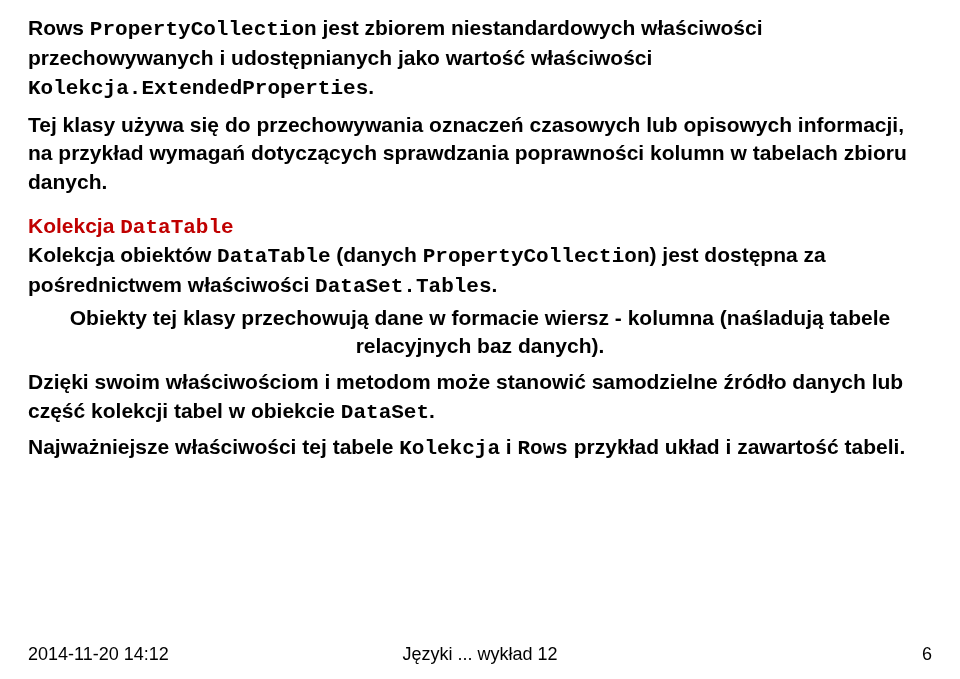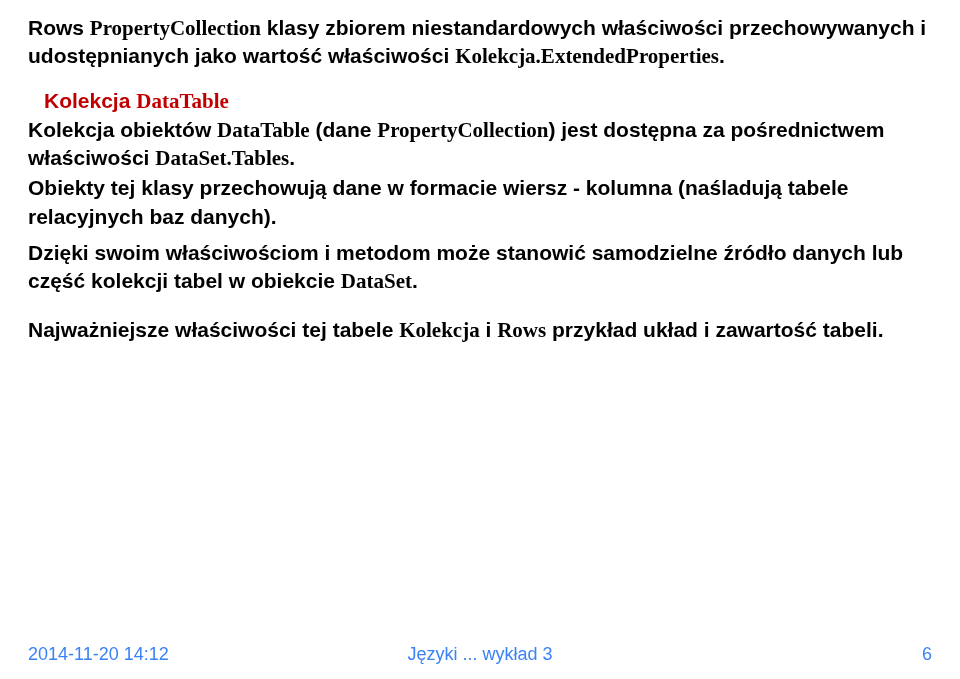--- a/index.html
+++ b/index.html
@@ -18,77 +18,78 @@
     width: 960px;
   }
   .para {
     font-size: 21px;
     line-height: 1.35;
     color: #000;
     font-weight: bold;
     margin: 0 0 8px 0;
   }
   .mono {
-    font-family: Liberation Serif, serif;
+    font-family: Liberation Mono, monospace;
     font-weight: bold;
   }
   .heading {
     font-size: 21px;
     font-weight: bold;
     color: #c00000;
-    margin: 18px 0 2px 16px;
+    margin: 18px 0 2px 0;
   }
   .heading .mono {
     color: #c00000;
   }
   .footer {
     position: absolute;
     left: 0;
     right: 0;
     bottom: 14px;
     padding: 0 28px;
     display: flex;
     justify-content: space-between;
     align-items: baseline;
     font-size: 18px;
-    color: #3b82f6;
+    color: #000000;
   }
   .footer-center {
     position: absolute;
     left: 50%;
     transform: translateX(-50%);
   }
 </style>
 </head>
 <body>
 
 <div class="page">
 
   <p class="para">
-    <span>Rows </span><span class="mono">PropertyCollection</span><span> klasy zbiorem niestandardowych właściwości przechowywanych i udostępnianych jako wartość właściwości </span><span class="mono">Kolekcja.ExtendedProperties</span><span>.</span>
+    <span>Rows </span><span class="mono">PropertyCollection</span><span> jest zbiorem niestandardowych właściwości przechowywanych i udostępnianych jako wartość właściwości </span><span class="mono">Kolekcja.ExtendedProperties</span><span>.</span>
   </p>
 
+  <p class="para">Tej klasy używa się do przechowywania oznaczeń czasowych lub opisowych informacji, na przykład wymagań dotyczących sprawdzania poprawności kolumn w tabelach zbioru danych.</p>
 
   <p class="heading">
     <span>Kolekcja </span><span class="mono">DataTable</span>
   </p>
 
   <p class="para" style="margin-bottom:2px;">
-    <span>Kolekcja obiektów </span><span class="mono">DataTable</span><span> (dane </span><span class="mono">PropertyCollection</span><span>) jest dostępna za pośrednictwem właściwości </span><span class="mono">DataSet.Tables</span><span>.</span>
+    <span>Kolekcja obiektów </span><span class="mono">DataTable</span><span> (danych </span><span class="mono">PropertyCollection</span><span>) jest dostępna za pośrednictwem właściwości </span><span class="mono">DataSet.Tables</span><span>.</span>
   </p>
 
-  <p class="para" style="">Obiekty tej klasy przechowują dane w formacie wiersz - kolumna (naśladują tabele relacyjnych baz danych).</p>
+  <p class="para" style="text-align:center;">Obiekty tej klasy przechowują dane w formacie wiersz - kolumna (naśladują tabele relacyjnych baz danych).</p>
 
-  <p class="para" style="margin-bottom:20px;">
+  <p class="para" style="margin-bottom:6px;">
     <span>Dzięki swoim właściwościom i metodom może stanowić samodzielne źródło danych lub część kolekcji tabel w obiekcie </span><span class="mono">DataSet</span><span>.</span>
   </p>
 
   <p class="para">
     <span>Najważniejsze właściwości tej tabele </span><span class="mono">Kolekcja</span><span> i </span><span class="mono">Rows</span><span>  przykład układ i zawartość tabeli.</span>
   </p>
 
 </div>
 
 <div class="footer">
   <span>2014-11-20 14:12</span>
-  <span class="footer-center">Języki ... wykład 3</span>
+  <span class="footer-center">Języki ... wykład 12</span>
   <span>6</span>
 </div>
 
 </body></html>

